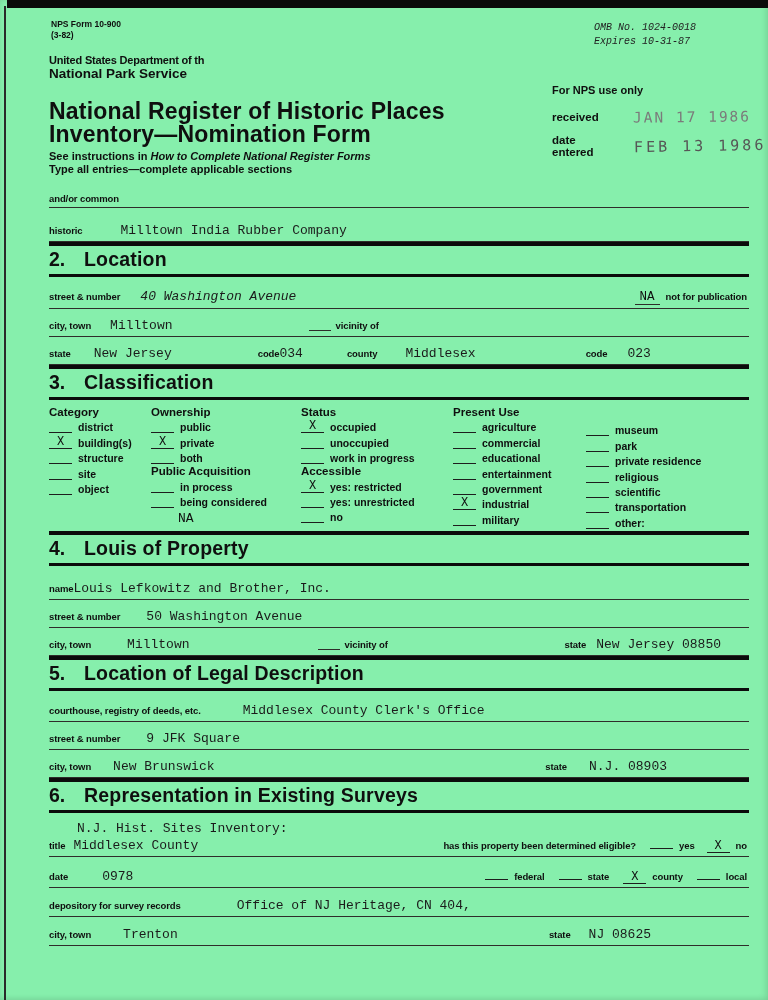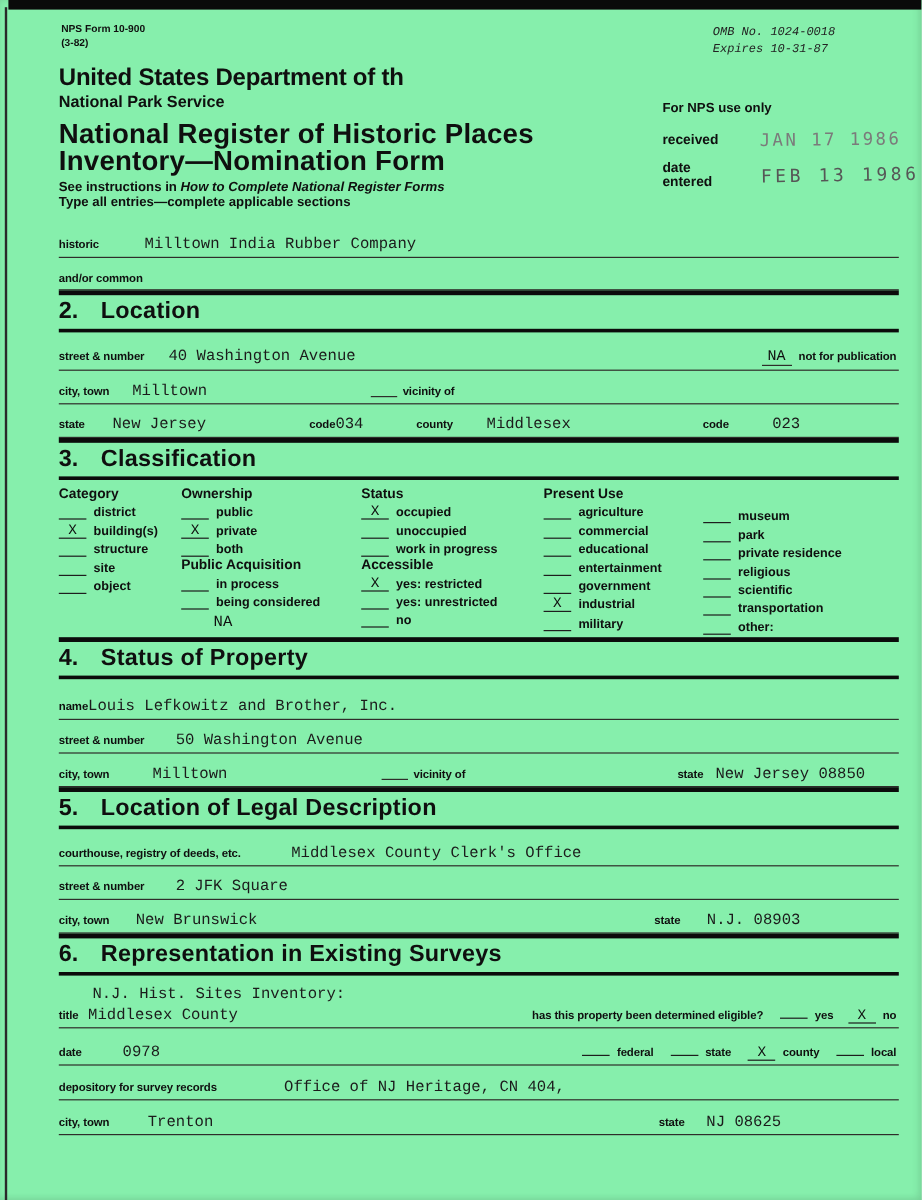--- a/index.html
+++ b/index.html
@@ -9,21 +9,21 @@
   .topbar{position:absolute;top:0;left:7px;right:0;height:8px;background:#0a0a0a;}
   .leftedge{position:absolute;top:6px;left:4px;width:2px;height:994px;background:#2a2a2a;}
   .content{position:absolute;left:49px;top:8px;width:700px;}
 
   
   .header{position:relative;height:173px;}
   .form-no{position:absolute;top:11px;left:2px;font-size:8.5px;font-weight:bold;line-height:1.25;}
   .omb{position:absolute;top:13px;left:545px;font-family:"Liberation Mono","DejaVu Sans Mono",monospace;
        font-style:italic;font-size:10px;line-height:1.4;color:#222;}
   .dept{position:absolute;top:46px;left:0;}
-  .dept .d1{font-size:20px;font-weight:bold;letter-spacing:-.2px;}
+  .dept .d1{font-size:11px;font-weight:bold;letter-spacing:-.2px;}
   .dept .d2{font-size:13.5px;font-weight:bold;}
   .nps-only{position:absolute;top:76px;left:503px;font-size:11px;font-weight:bold;}
   .stamp-row{position:absolute;left:503px;display:flex;align-items:center;}
   .stamp-row .slbl{font-size:11.5px;font-weight:bold;}
   .stamp{font-family:"DejaVu Sans Mono",monospace;letter-spacing:2px;white-space:nowrap;}
   .stamp.rcv{color:#7b7b7b;font-size:14.5px;margin-left:34px;transform:rotate(-.6deg);}
   .stamp.ent{color:#565656;font-size:15px;margin-left:40px;letter-spacing:3px;transform:rotate(-1deg);}
   .big-title{position:absolute;top:92px;left:0;font-size:23px;font-weight:bold;line-height:23px;letter-spacing:.2px;}
   .instr{position:absolute;top:142px;left:0;font-size:11px;font-weight:bold;line-height:1.2;}
   .instr i{font-style:italic;}
@@ -97,54 +97,54 @@
       <div class="big-title">
         <div>National Register of Historic Places</div>
         <div>Inventory—Nomination Form</div>
       </div>
       <div class="instr">
         <div><span>See instructions in </span><i>How to Complete National Register Forms</i></div>
         <div>Type all entries—complete applicable sections</div>
       </div>
     </div>
 
+    <div class="frow mt12">
+      <span class="lbl">and/or common</span>
+    </div>
     <div class="frow mt16">
       <span class="lbl">historic</span>
       <span class="typed" style="margin-left:38px;">Milltown India Rubber Company</span>
     </div>
-    <div class="frow mt12">
-      <span class="lbl">and/or common</span>
-    </div>
 
     <div class="sec-head">
       <span class="sec-num">2.</span><span class="sec-title">Location</span>
     </div>
     <div class="frow mt12">
       <span class="lbl">street &amp; number</span>
-      <span class="typed" style="margin-left:20px;">40 Washington Avenue</span>
+      <span class="typed" style="margin-left:20px;font-style:italic;">40 Washington Avenue</span>
       <span class="rgt" style="margin-right:2px;">
         <span class="na-typed">NA</span>
         <span class="lbl">not for publication</span>
       </span>
     </div>
     <div class="frow mt9">
       <span class="lbl">city, town</span>
       <span class="typed" style="margin-left:19px;">Milltown</span>
       <span class="blank" style="margin-left:136px;"></span>
       <span class="lbl" style="margin-left:5px;">vicinity of</span>
     </div>
     <div class="frow mt9">
       <span class="lbl">state</span>
       <span class="typed" style="margin-left:23px;">New Jersey</span>
       <span class="lbl" style="margin-left:86px;">code</span>
       <span class="typed" style="">034</span>
       <span class="lbl" style="margin-left:44px;">county</span>
       <span class="typed" style="margin-left:28px;">Middlesex</span>
       <span class="lbl" style="margin-left:110px;">code</span>
-      <span class="typed" style="margin-left:36px;">023</span>
+      <span class="typed" style="margin-left:20px;">023</span>
     </div>
 
     <div class="sec-head">
       <span class="sec-num">3.</span><span class="sec-title">Classification</span>
     </div>
     <div class="cls">
       <div class="col1">
         <h4>Category</h4>
         <div class="ci">
             <span class="ckl"></span>
@@ -279,21 +279,21 @@
             </div>
           <div class="ci">
               <span class="ckl"></span>
               <span>other:</span>
             </div>
         </div>
       </div>
     </div>
 
     <div class="sec-head">
-      <span class="sec-num">4.</span><span class="sec-title">Status of Property</span>
+      <span class="sec-num">4.</span><span class="sec-title">Louis of Property</span>
     </div>
     <div class="frow mt16">
       <span class="lbl">name</span>
       <span class="typed" style="">Louis Lefkowitz and Brother, Inc.</span>
     </div>
     <div class="frow mt9">
       <span class="lbl">street &amp; number</span>
       <span class="typed" style="margin-left:26px;">50 Washington Avenue</span>
     </div>
     <div class="frow mt9">
@@ -309,21 +309,21 @@
 
     <div class="sec-head">
       <span class="sec-num">5.</span><span class="sec-title">Location of Legal Description</span>
     </div>
     <div class="frow mt12">
       <span class="lbl">courthouse, registry of deeds, etc.</span>
       <span class="typed" style="margin-left:42px;">Middlesex County Clerk's Office</span>
     </div>
     <div class="frow mt9">
       <span class="lbl">street &amp; number</span>
-      <span class="typed" style="margin-left:26px;">2 JFK Square</span>
+      <span class="typed" style="margin-left:26px;">9 JFK Square</span>
     </div>
     <div class="frow mt9">
       <span class="lbl">city, town</span>
       <span class="typed" style="margin-left:22px;">New Brunswick</span>
       <span class="rgt" style="margin-right:82px;">
         <span class="lbl">state</span>
         <span class="typed" style="margin-left:22px;">N.J. 08903</span>
       </span>
     </div>
 

